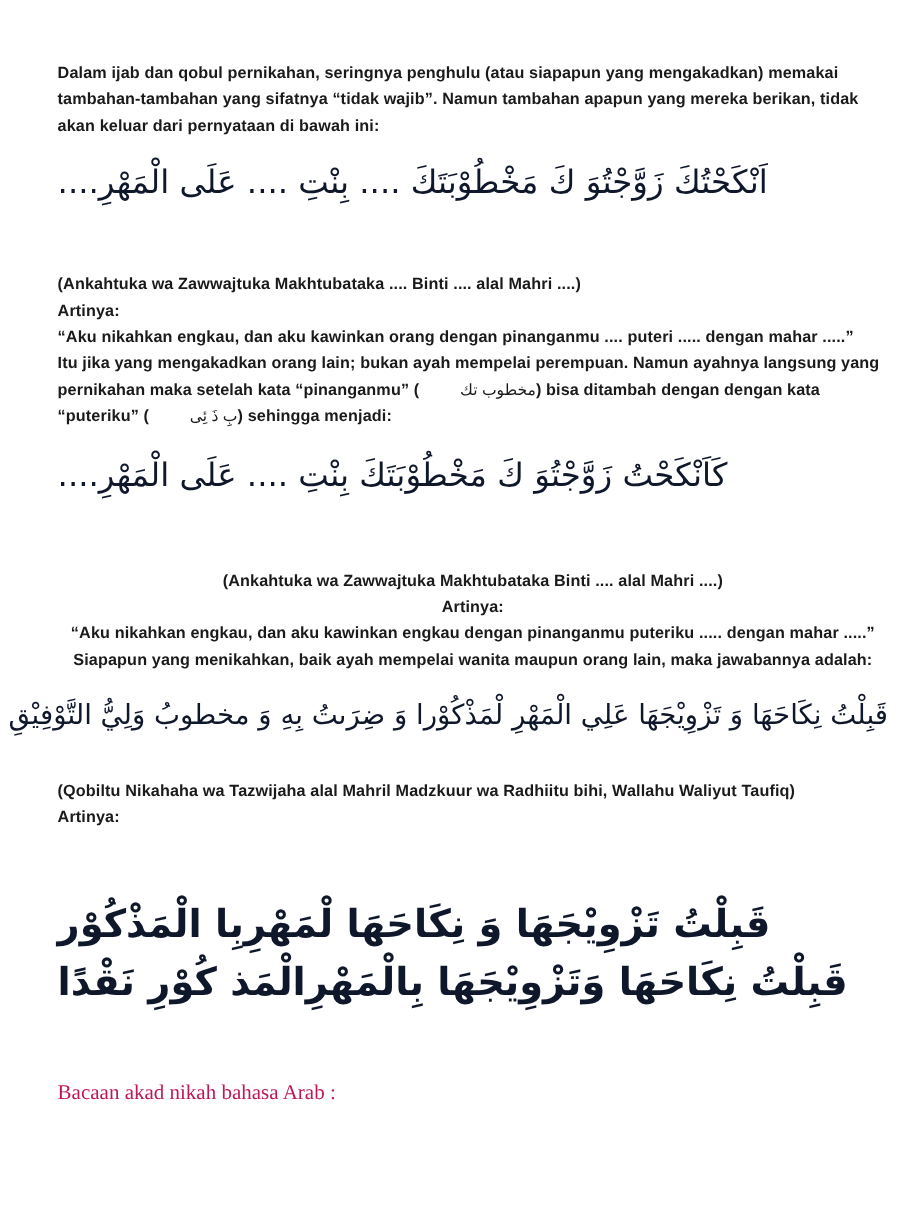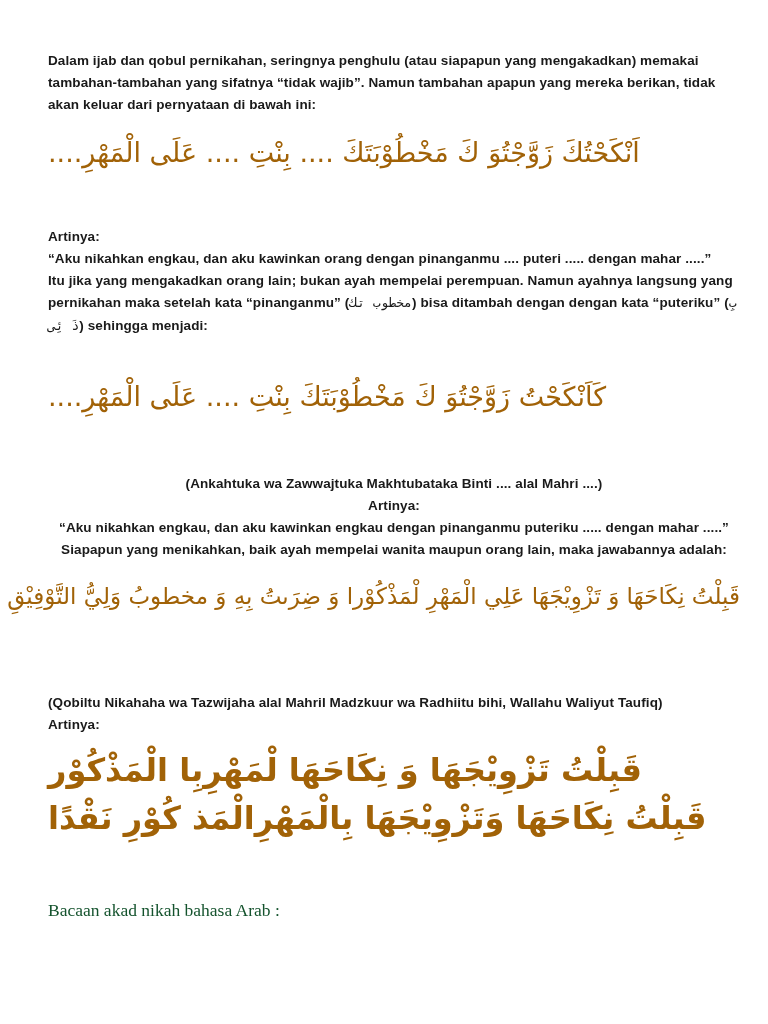--- a/index.html
+++ b/index.html
@@ -19,67 +19,69 @@
     font-weight: bold;
     line-height: 22px;
     color: #1a1a1a;
     letter-spacing: 0.1px;
   }
   .arabic-line {
     font-family: "DejaVu Sans", sans-serif;
     direction: rtl;
     unicode-bidi: isolate;
     text-align: left;
-    color: #a16207;
+    color: #0f172a;
     white-space: nowrap;
   }
   .arabic-regular { font-size: 27px; font-weight: normal; line-height: 1.65; }
   .arabic-medium  { font-size: 23px; font-weight: normal; line-height: 1.65; }
   .arabic-bold    { font-size: 32px; font-weight: bold;   line-height: 1.5; }
   .inline-arabic {
-    font-family: Liberation Mono, monospace;
+    font-family: Liberation Sans, sans-serif;
     direction: rtl;
     unicode-bidi: isolate;
     font-size: 13px;
     font-weight: normal;
+    padding-left: 34px;
   }
   .footer-caption {
     font-family: "Liberation Serif", serif;
     font-size: 17.5px;
     font-weight: normal;
-    color: #14532d;
+    color: #be185d;
   }
 </style>
 </head>
 <body>
 
 <div class="page">
 
   <div class="block body-text" style="top:50px;">Dalam ijab dan qobul pernikahan, seringnya penghulu (atau siapapun yang mengakadkan) memakai tambahan-tambahan yang sifatnya “tidak wajib”. Namun tambahan apapun yang mereka berikan, tidak akan keluar dari pernyataan di bawah ini:</div>
 
   <div class="block arabic-line arabic-regular" style="top:131px;">اَنْكَحْتُكَ زَوَّجْتُوَ كَ مَخْطُوْبَتَكَ .... بِنْتِ .... عَلَى الْمَهْرِ....</div>
 
   <div class="block" style="top:226px;">
+    <div class="body-text">(Ankahtuka wa Zawwajtuka Makhtubataka .... Binti .... alal Mahri ....)</div>
     <div class="body-text">Artinya:</div>
     <div class="body-text">“Aku nikahkan engkau, dan aku kawinkan orang dengan pinanganmu .... puteri ..... dengan mahar .....”</div>
     <div class="body-text"><span>Itu jika yang mengakadkan orang lain; bukan ayah mempelai perempuan. Namun ayahnya langsung yang pernikahan maka setelah kata “pinanganmu” (</span><span class="inline-arabic">مخطوب  تك</span><span>) bisa ditambah dengan dengan kata “puteriku” (</span><span class="inline-arabic">بِ ذَ ئِى</span><span>) sehingga menjadi:</span></div>
   </div>
 
   <div class="block arabic-line arabic-regular" style="top:375px;">كَاَنْكَحْتُ زَوَّجْتُوَ كَ مَخْطُوْبَتَكَ بِنْتِ .... عَلَى الْمَهْرِ....</div>
 
   <div class="block" style="top:473px;text-align:center;">
     <div class="body-text">(Ankahtuka wa Zawwajtuka Makhtubataka Binti .... alal Mahri ....)</div>
     <div class="body-text">Artinya:</div>
     <div class="body-text">“Aku nikahkan engkau, dan aku kawinkan engkau dengan pinanganmu puteriku ..... dengan mahar .....”</div>
     <div class="body-text">Siapapun yang menikahkan, baik ayah mempelai wanita maupun orang lain, maka jawabannya adalah:</div>
   </div>
 
   <div class="block arabic-line arabic-medium" style="top:578px;">قَبِلْتُ نِكَاحَهَا وَ تَزْوِيْجَهَا عَلِي الْمَهْرِ لْمَذْكُوْرا وَ ضِرَىتُ بِهِ وَ مخطوبُ وَلِيُّ التَّوْفِيْقِ</div>
 
-  <div class="block" style="top:692px;">
+  <div class="block" style="top:648px;">
     <div class="body-text">(Qobiltu Nikahaha wa Tazwijaha alal Mahril Madzkuur wa Radhiitu bihi, Wallahu Waliyut Taufiq)</div>
     <div class="body-text">Artinya:</div>
   </div>
 
   <div class="block arabic-line arabic-bold" style="top:746px;">قَبِلْتُ تَزْوِيْجَهَا وَ نِكَاحَهَا لْمَهْرِبِا الْمَذْكُوْر</div>
   <div class="block arabic-line arabic-bold" style="top:794px;">قَبِلْتُ نِكَاحَهَا وَتَزْوِيْجَهَا بِالْمَهْرِالْمَذ كُوْرِ نَقْدًا</div>
 
   <div class="block footer-caption" style="top:900px;">Bacaan akad nikah bahasa Arab :</div>
 
 </div>

